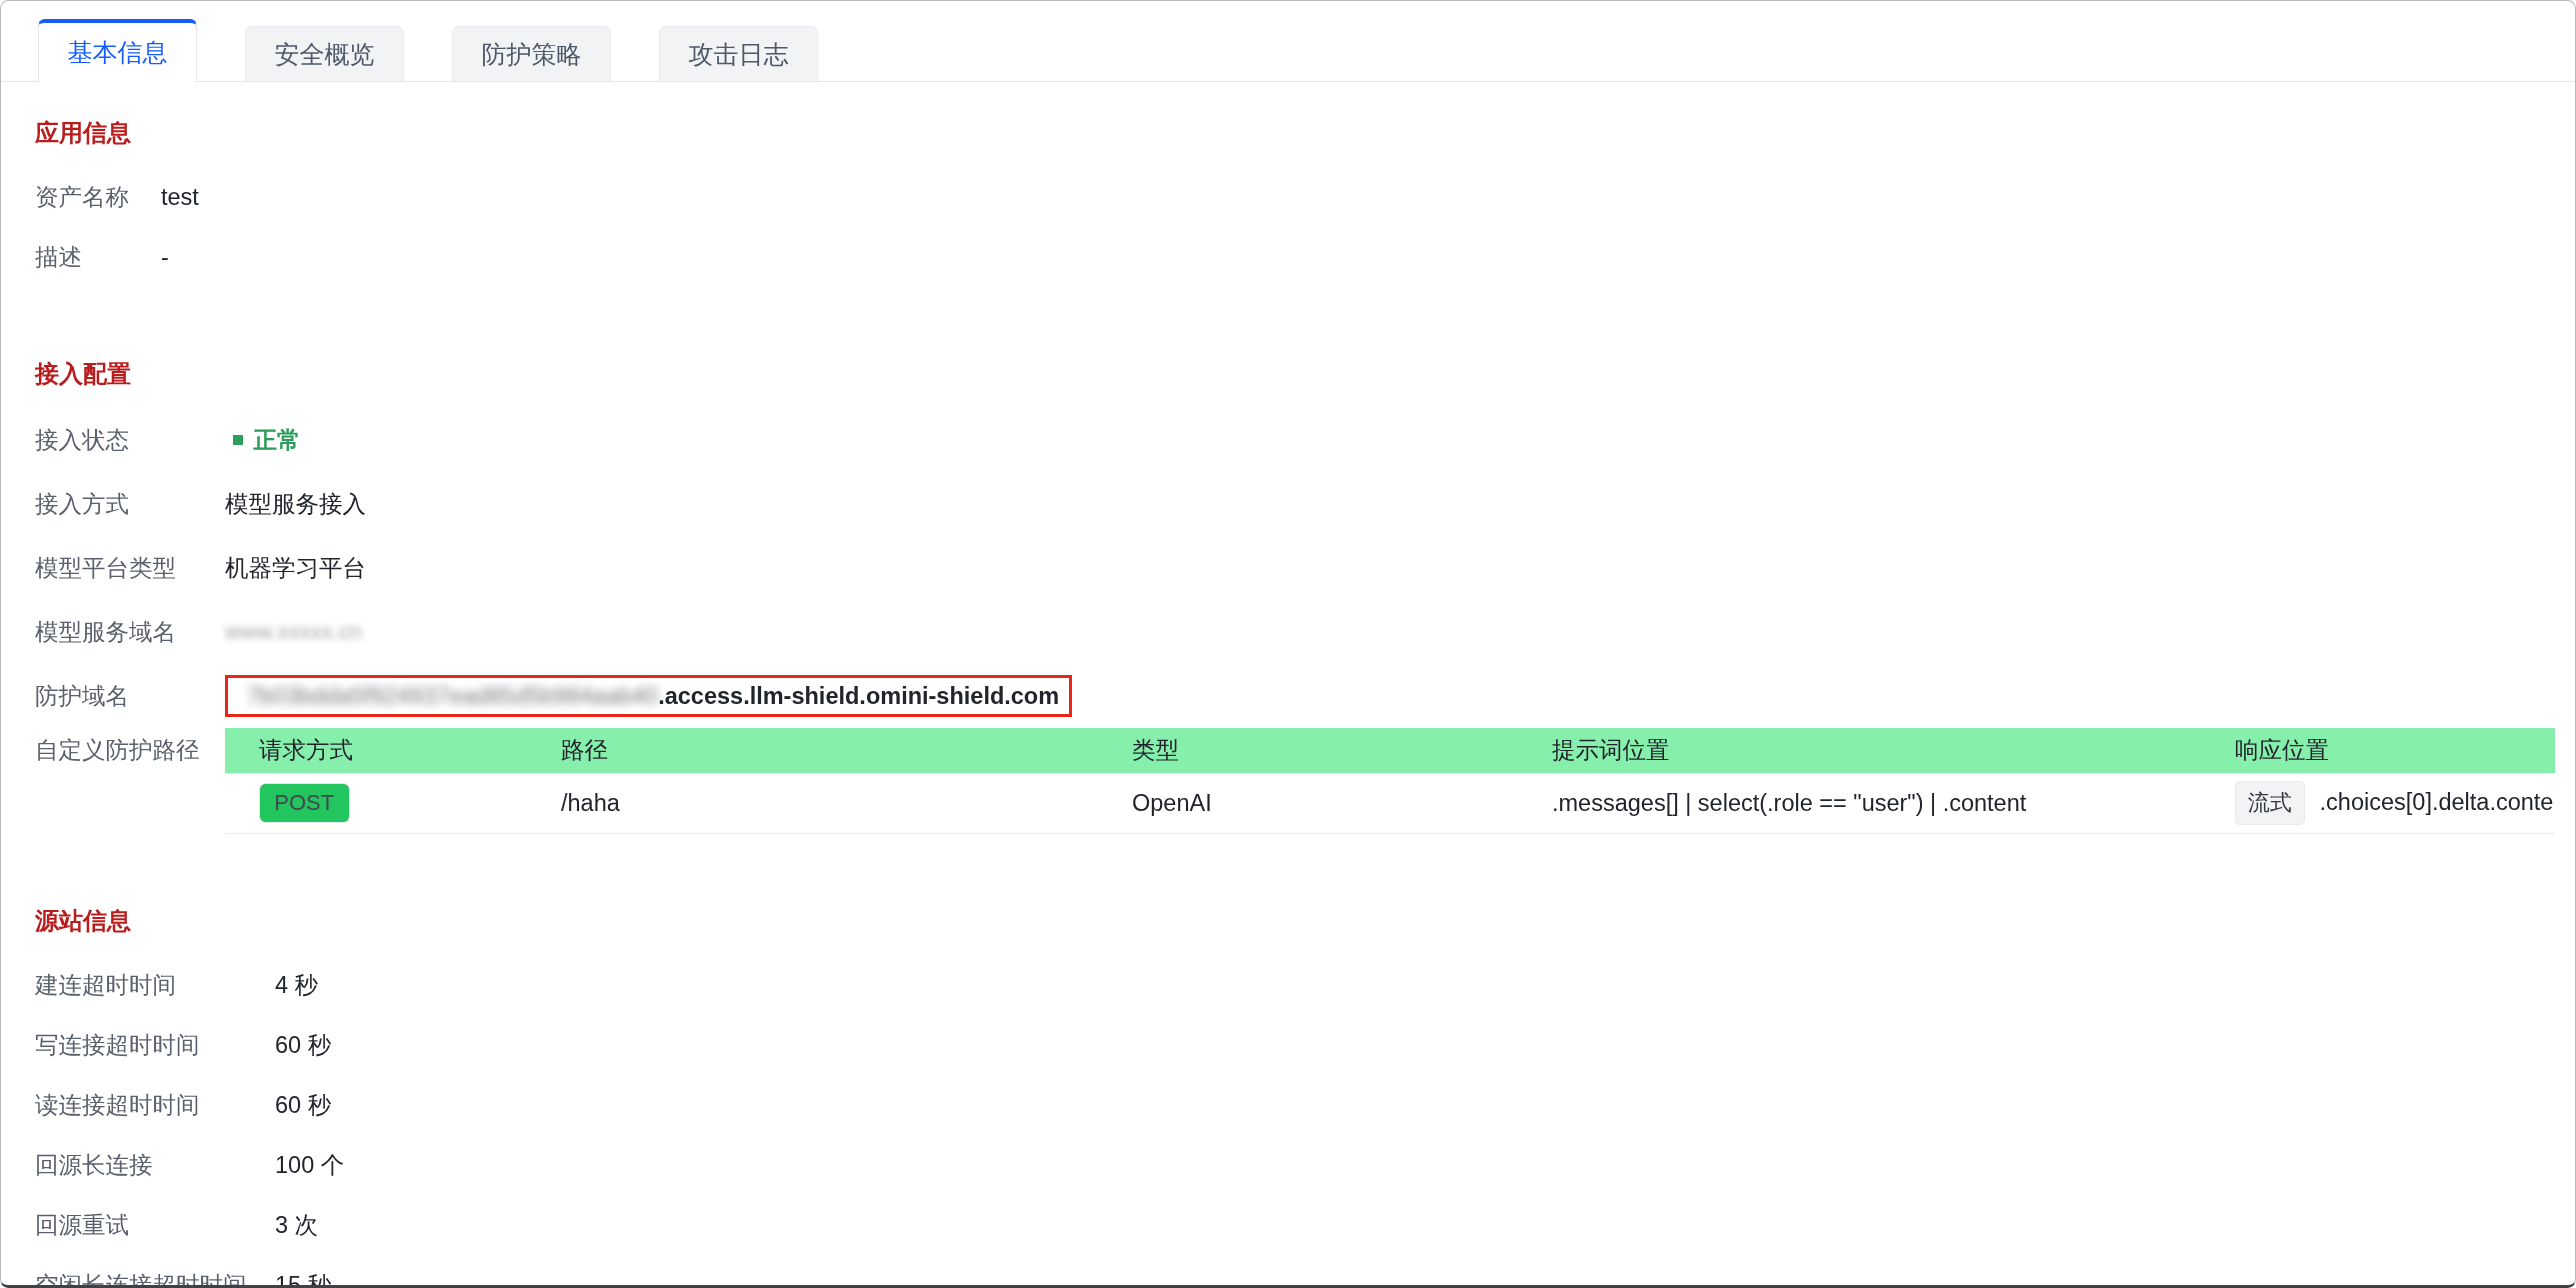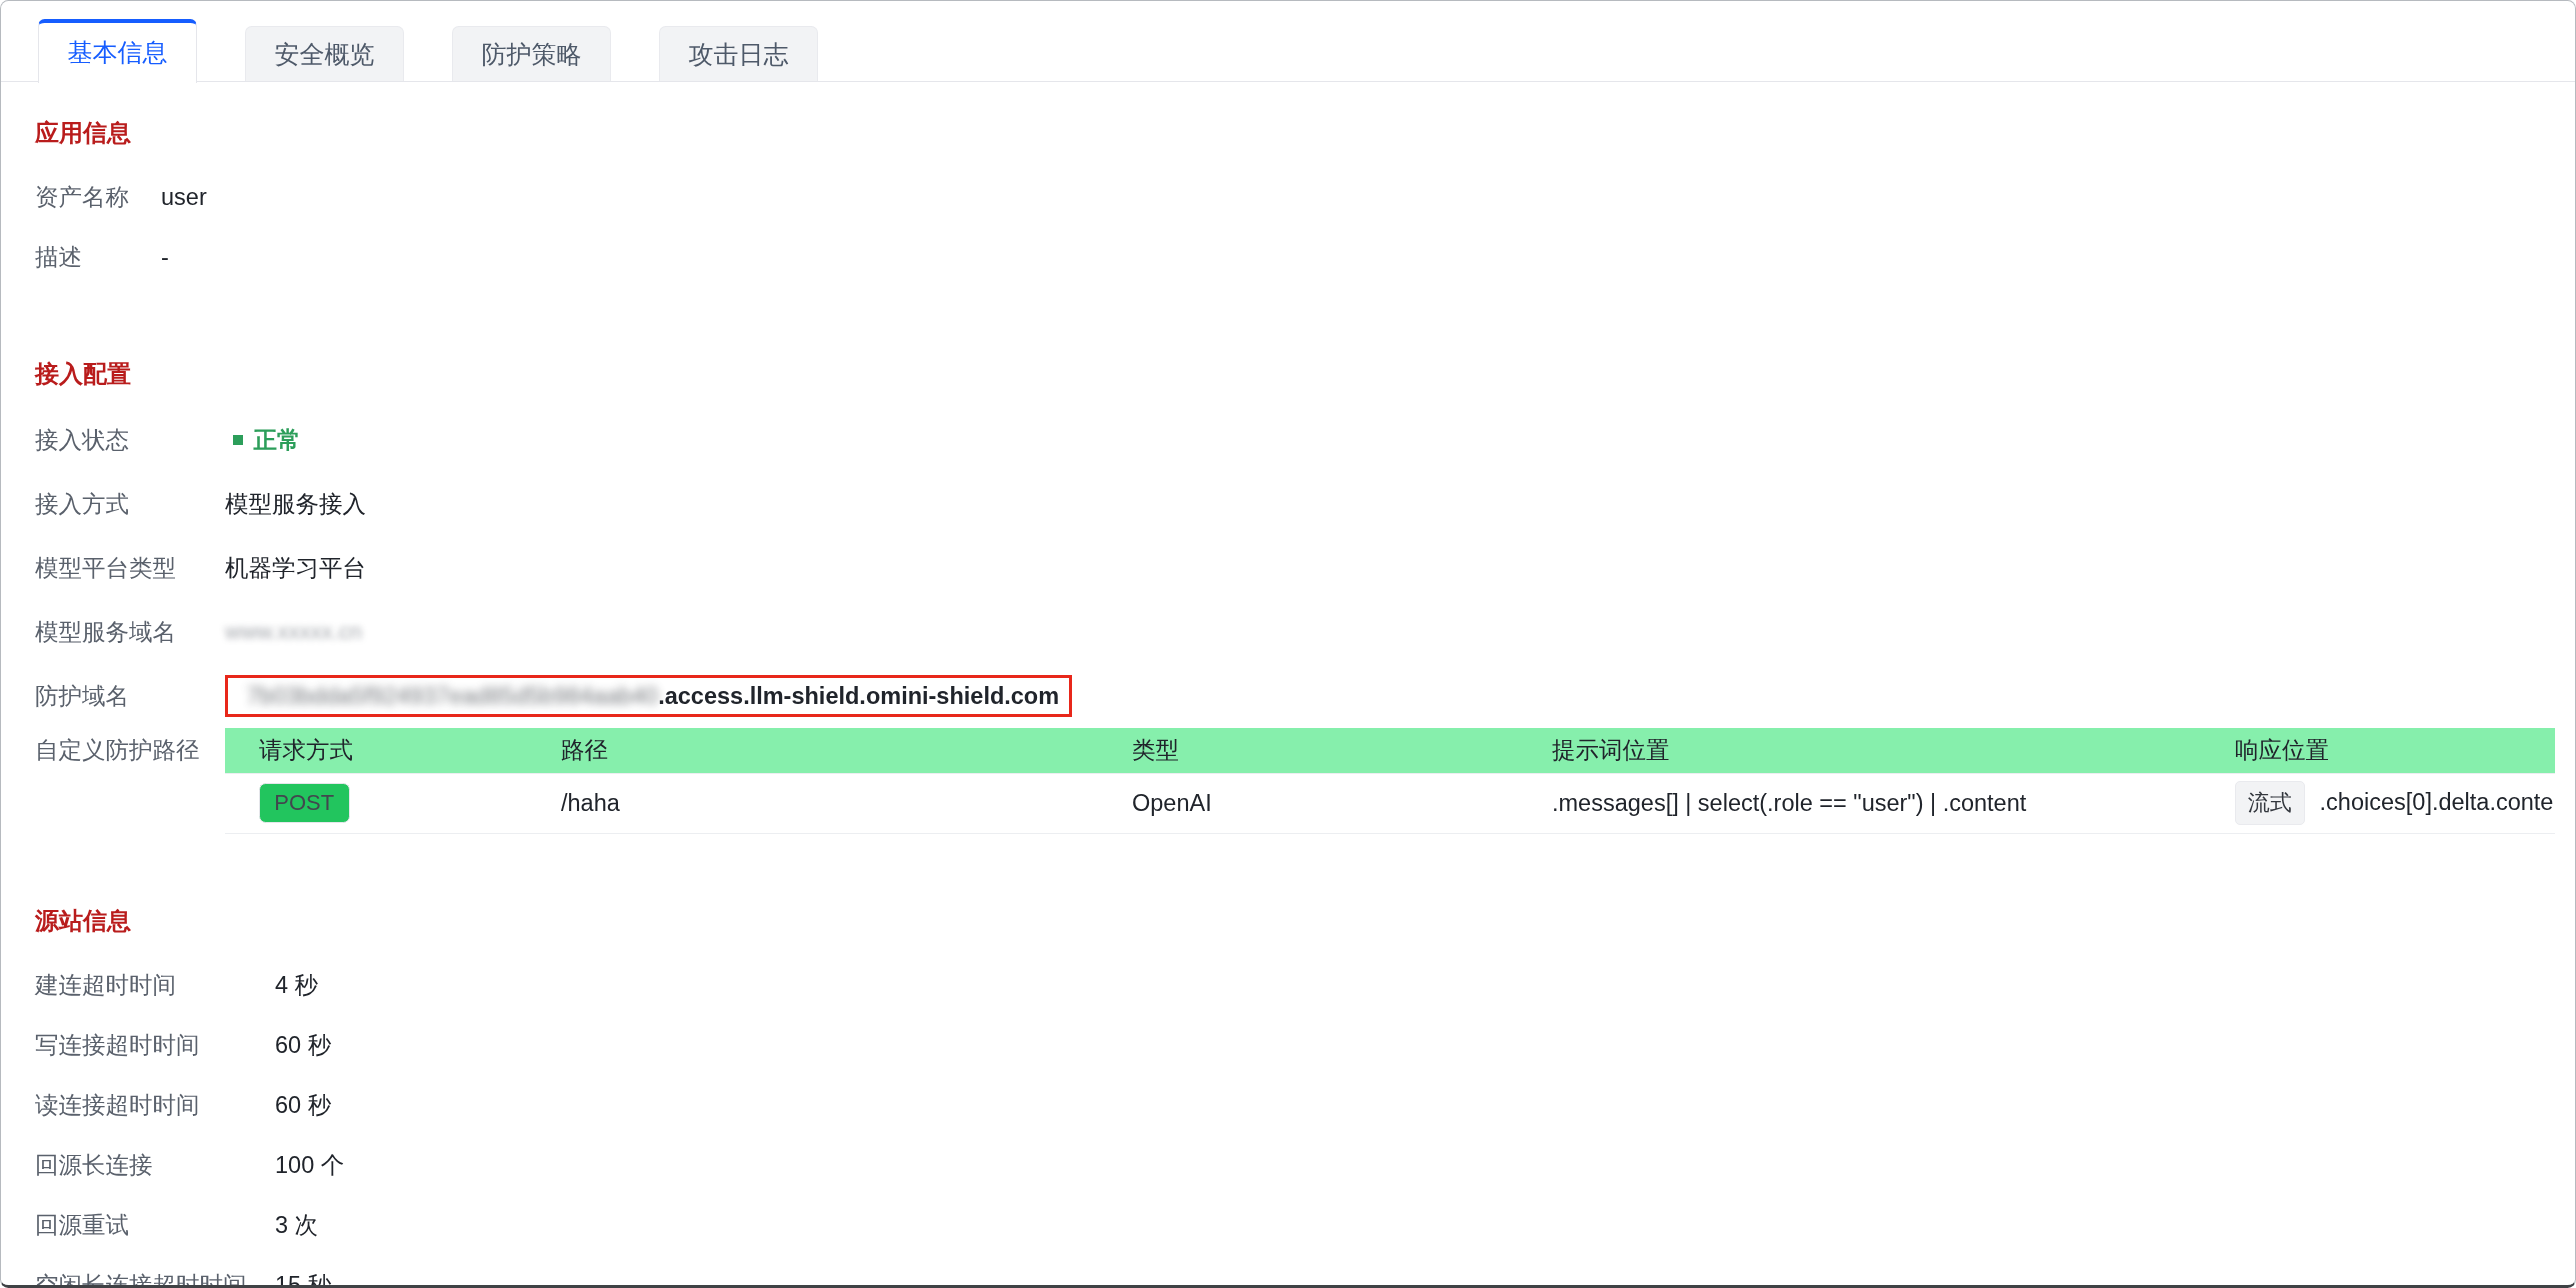--- a/index.html
+++ b/index.html
@@ -130,21 +130,21 @@
     <div class="tab inactive">防护策略</div>
     <div class="tab inactive">攻击日志</div>
   </div>
 
   <div class="content">
 
     <h2 class="section-title">应用信息</h2>
     <div class="dl s1">
       <div class="drow">
         <div class="dlabel">资产名称</div>
-        <div class="dvalue">user</div>
+        <div class="dvalue">test</div>
       </div>
       <div class="drow">
         <div class="dlabel">描述</div>
         <div class="dvalue">-</div>
       </div>
     </div>
 
     <h2 class="section-title not-first">接入配置</h2>
     <div class="dl s2">
       <div class="drow">

